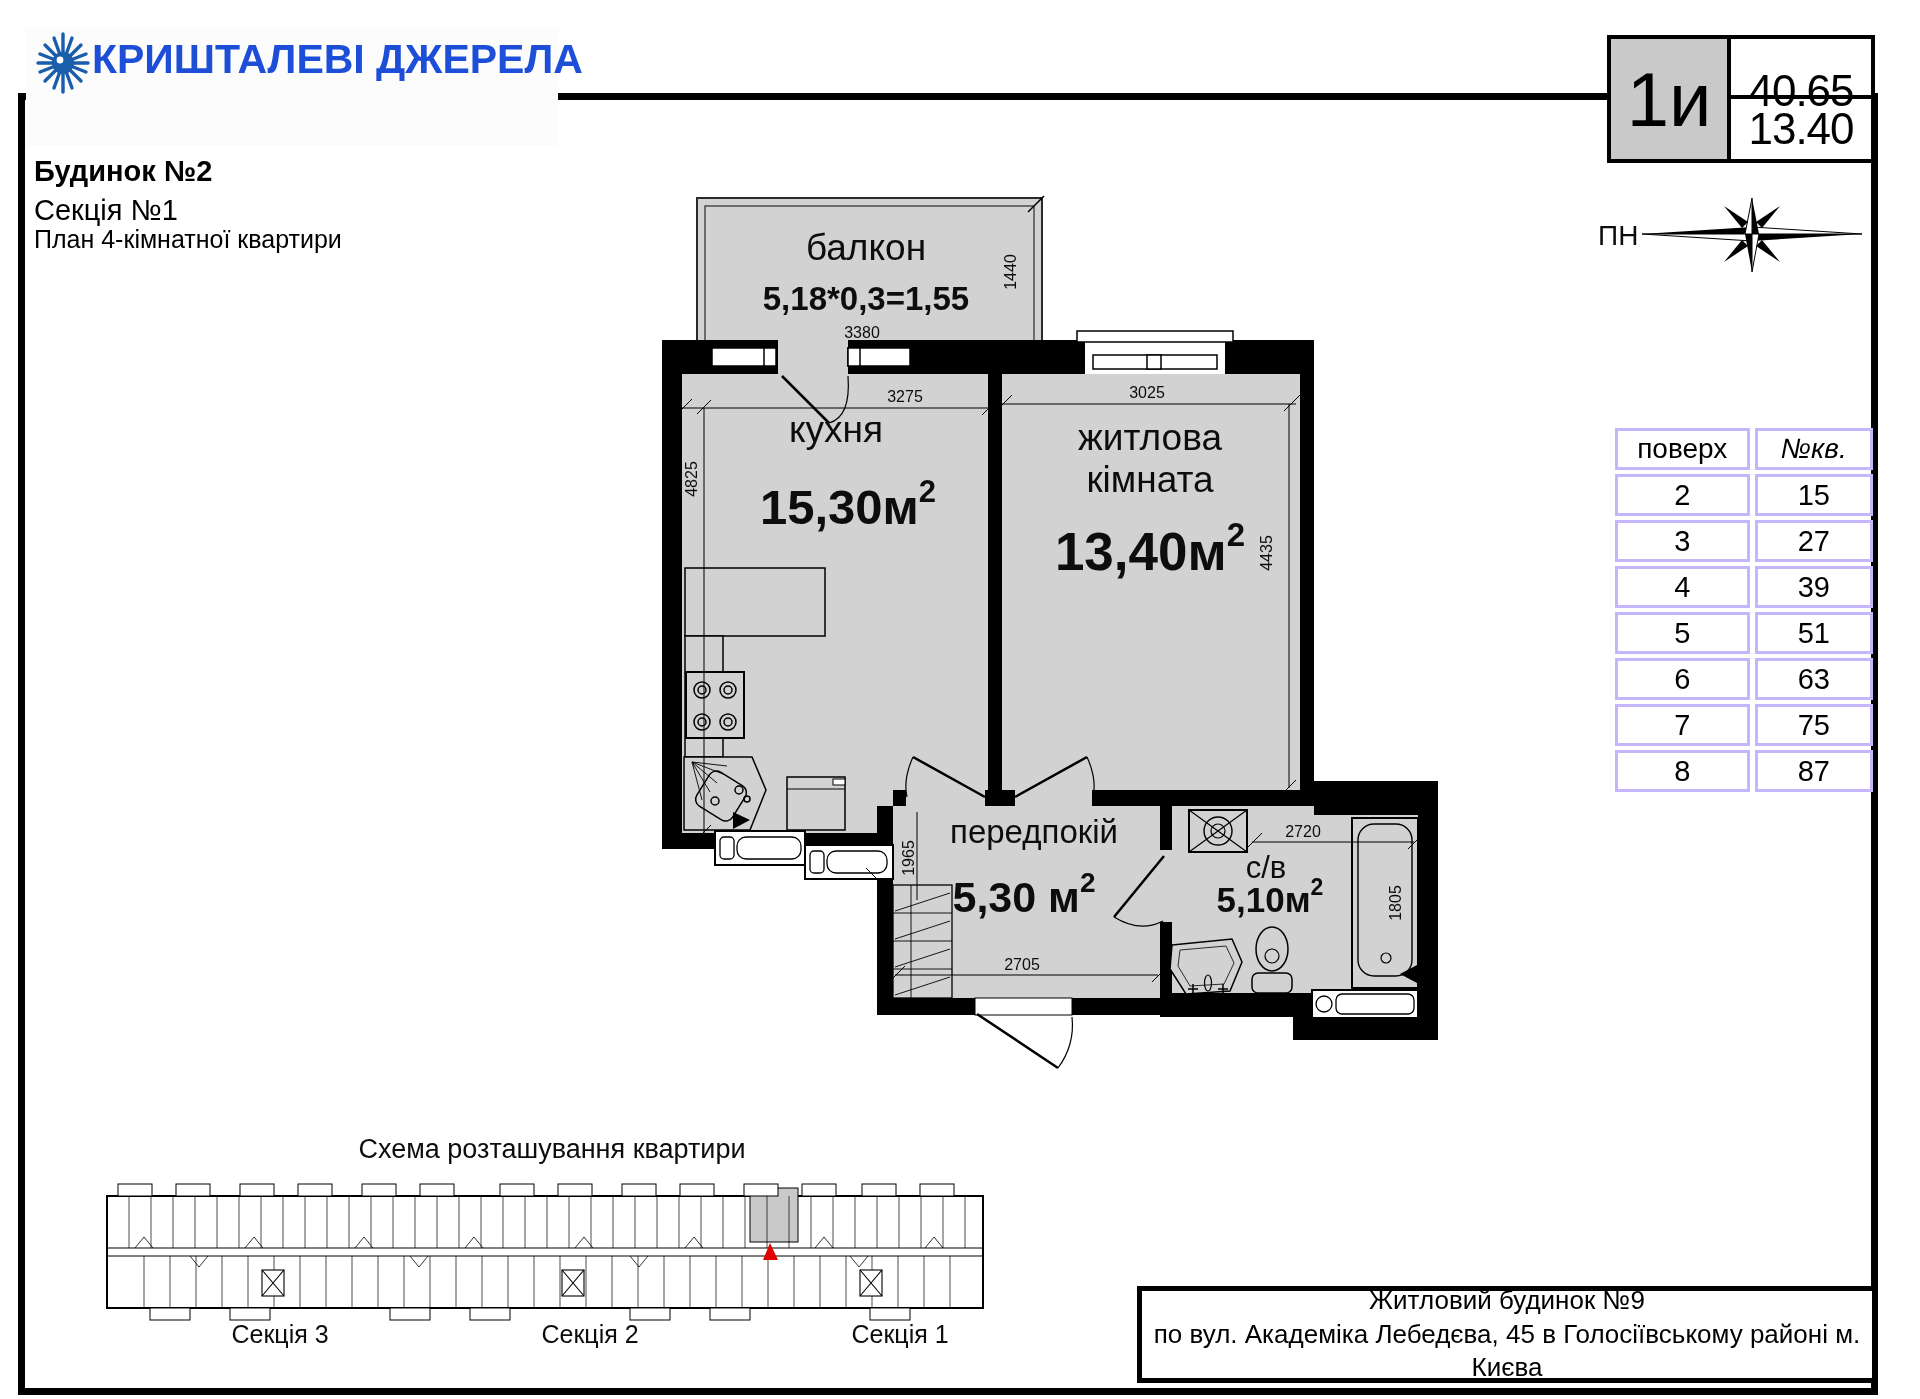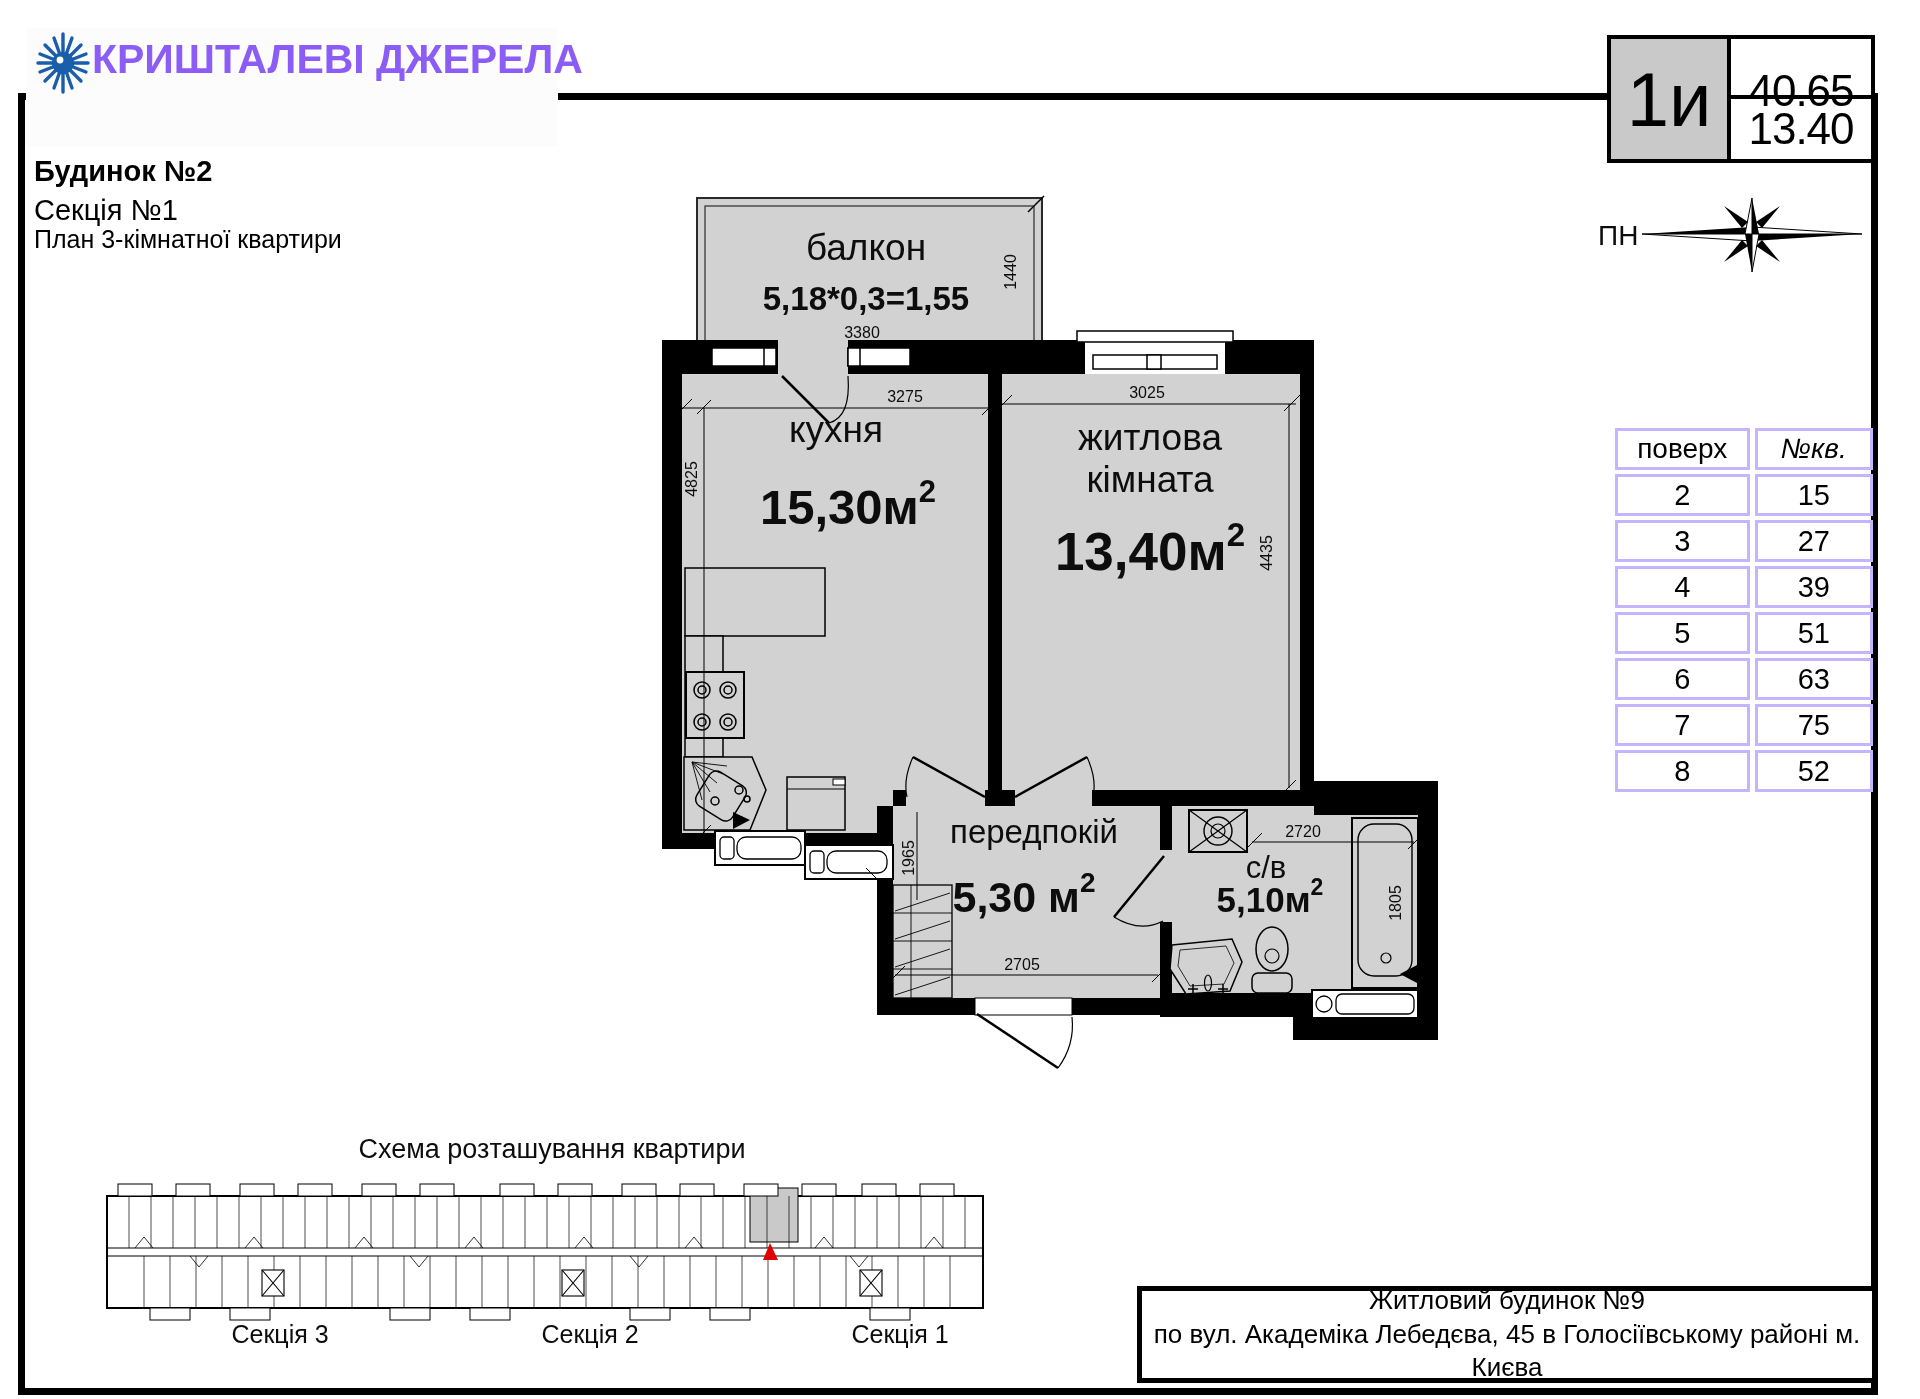--- a/index.html
+++ b/index.html
@@ -8,21 +8,21 @@
     font-family:"Liberation Sans", sans-serif;color:#000;overflow:hidden;
   }
   .abs{position:absolute;}
   
   .frame{left:18px;top:93px;width:1860px;height:1302px;border:7px solid #000;box-sizing:border-box;}
   
   .logo{left:26px;top:28px;width:532px;height:118px;background:#fcfcfc;}
   .logo-label{margin-left:66px;text-align:center;font-size:28px;font-weight:bold;letter-spacing:1px;padding-top:6px;}
   .logo-row{position:relative;height:70px;}
   .logo-row svg{position:absolute;left:6px;top:2px;}
-  .logo-name{margin-left:66px;text-align:center;font-size:41px;font-weight:bold;letter-spacing:0px;color:#8b5cf6;padding-top:8px;white-space:nowrap;}
+  .logo-name{margin-left:66px;text-align:center;font-size:41px;font-weight:bold;letter-spacing:0px;color:#1d4ed8;padding-top:8px;white-space:nowrap;}
   .h-building{left:34px;top:155px;font-size:29px;font-weight:bold;}
   .h-section{left:34px;top:194px;font-size:29px;}
   .h-plan{left:34px;top:225px;font-size:25px;}
   
   .unitbox{left:1607px;top:35px;border:4px solid #000;background:#fff;display:grid;grid-template-columns:120px 140px;grid-template-rows:60px 60px;}
   .unitbox .code{grid-row:1/3;background:#c9c9c9;border-right:4px solid #000;display:flex;align-items:center;justify-content:center;font-size:76px;font-weight:normal;}
   .unitbox .a1{border-bottom:4px solid #000;margin-top:48px;}
   .unitbox .a1,.unitbox .a2{display:flex;align-items:center;justify-content:center;font-size:44px;letter-spacing:-1px;}
   
   .floors{left:1610px;top:424px;width:268px;}
@@ -309,21 +309,21 @@
       </g>
       <circle cx="31" cy="33" r="11" fill="#1a5dab"></circle>
       <circle cx="28" cy="30" r="3.4" fill="#fff"></circle>
     </svg>
     <div class="logo-name">КРИШТАЛЕВІ ДЖЕРЕЛА</div>
   </div>
 </div>
 
 <div class="abs h-building">Будинок №2</div>
 <div class="abs h-section">Секція №1</div>
-<div class="abs h-plan">План 3-кімнатної квартири</div>
+<div class="abs h-plan">План 4-кімнатної квартири</div>
 
 <div class="abs unitbox">
   <div class="code">1и</div>
   <div class="a1">40.65</div>
   <div class="a2">13.40</div>
 </div>
 
 <div class="abs floors">
   <table>
     <tbody>
@@ -350,21 +350,21 @@
     <tr>
       <td>6</td>
       <td>63</td>
     </tr>
     <tr>
       <td>7</td>
       <td>75</td>
     </tr>
     <tr>
       <td>8</td>
-      <td>52</td>
+      <td>87</td>
     </tr>
   </tbody>
     </table>
 </div>
 
 <div class="abs address">
   <div>Житловий будинок №9</div>
   <div>по вул. Академіка Лебедєва, 45 в Голосіївському районі м. Києва</div>
 </div>
 

